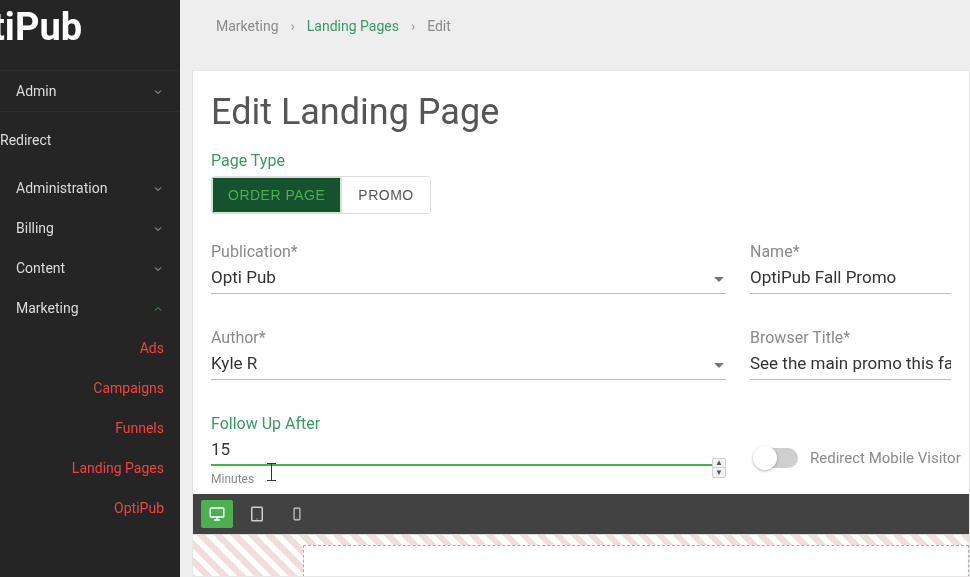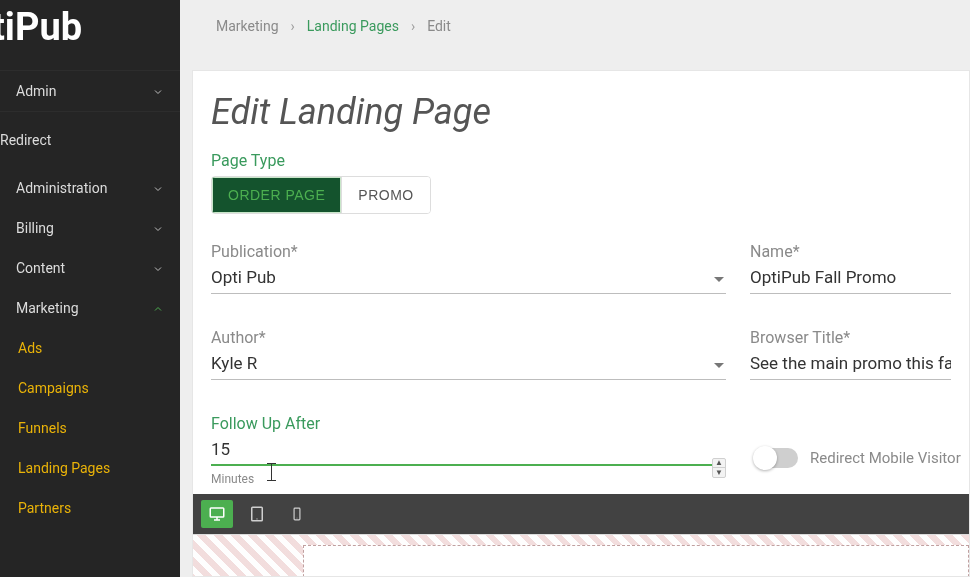--- a/index.html
+++ b/index.html
@@ -40,21 +40,22 @@
     align-items: center;
     justify-content: space-between;
     padding: 12px 16px 12px 16px;
     font-size: 14px;
     color: #dcdcdc;
     cursor: pointer;
   }
   .side-item.sub {
     padding: 12px 16px 12px 18px;
     font-size: 14px;
-    color: #eab308;
+    color: #ef4444;
+    justify-content: flex-end;
   }
   .side-item.dashboard {
     padding: 20px 16px 20px 0;
   }
   .chev {
     width: 12px;
     height: 12px;
     display: inline-block;
   }
   .chev svg { width: 12px; height: 12px; }
@@ -92,21 +93,20 @@
     flex: 1;
     padding: 20px 18px 0 18px;
     overflow: hidden;
     position: relative;
   }
   .page-title {
     font-size: 36px;
     color: #555;
     font-weight: 400;
     margin-bottom: 18px;
-    font-style: italic;
   }
   .section-label {
     font-size: 16px;
     color: #3a9a5d;
     margin-bottom: 6px;
   }
   .toggle-group {
     display: inline-flex;
     border-radius: 4px;
     overflow: hidden;
@@ -360,21 +360,21 @@
     <div class="side-item sub">
       <span>Campaigns</span>
     </div>
     <div class="side-item sub">
       <span>Funnels</span>
     </div>
     <div class="side-item sub">
       <span>Landing Pages</span>
     </div>
     <div class="side-item sub">
-      <span>Partners</span>
+      <span>OptiPub</span>
     </div>
   </aside>
 
   <main class="main">
     <nav class="crumbs">
       <span class="crumb">Marketing</span>
       <span class="crumb-sep">›</span>
       <span class="crumb active">Landing Pages</span>
       <span class="crumb-sep">›</span>
       <span class="crumb">Edit</span>

